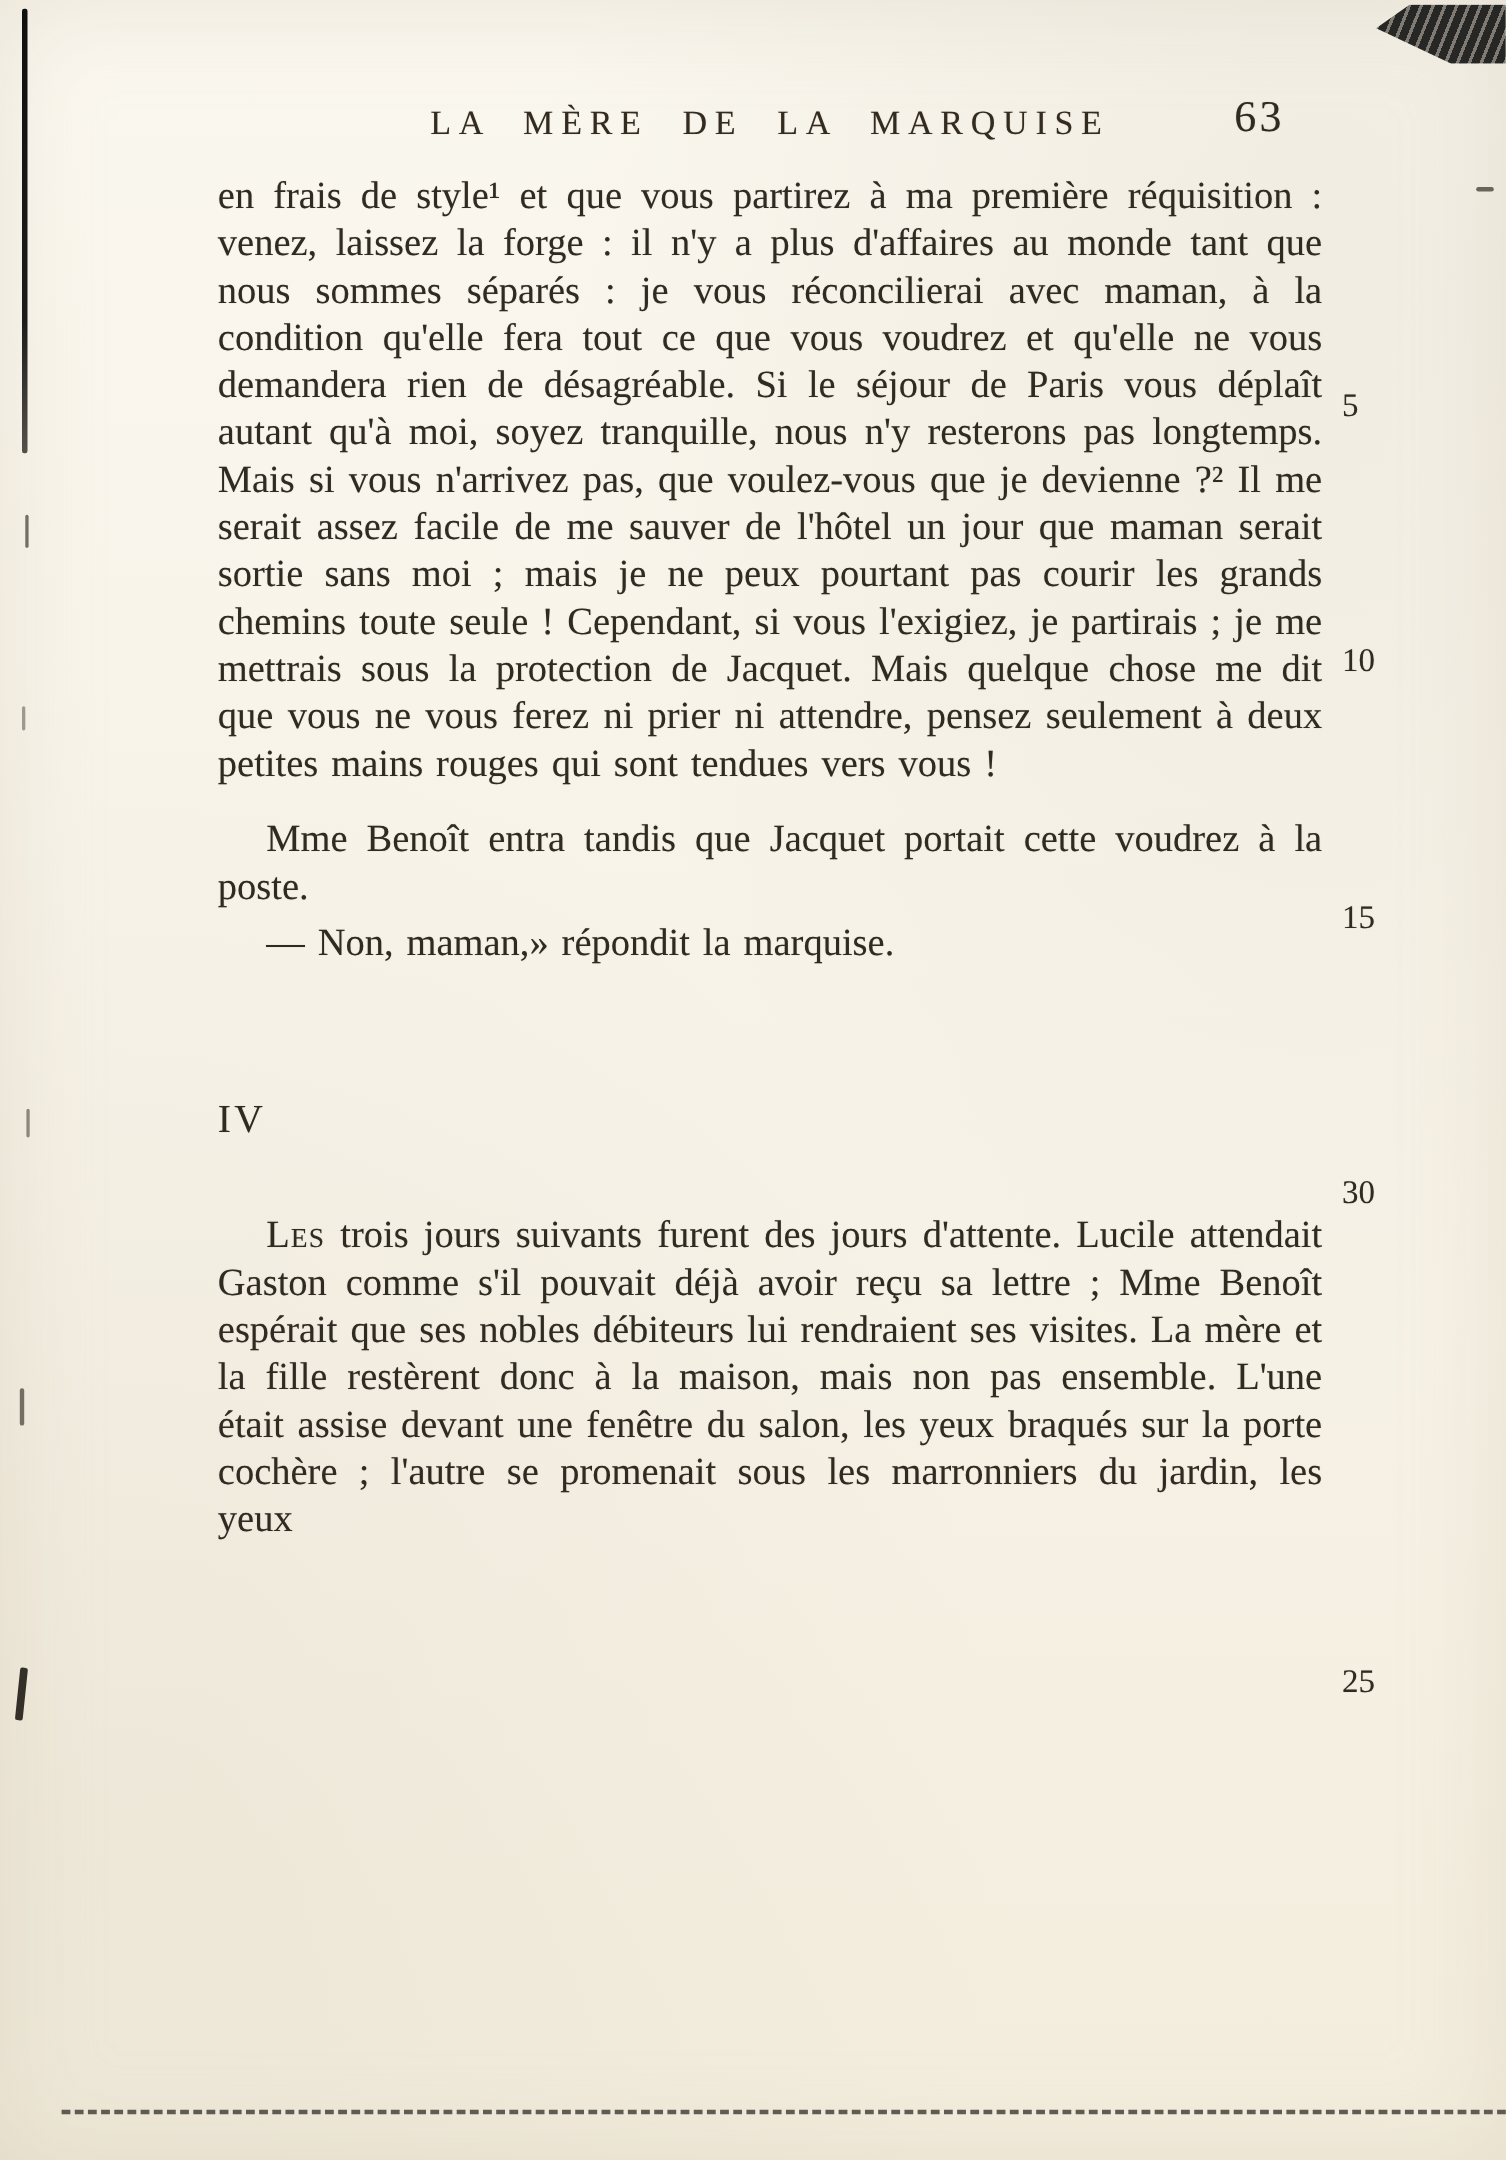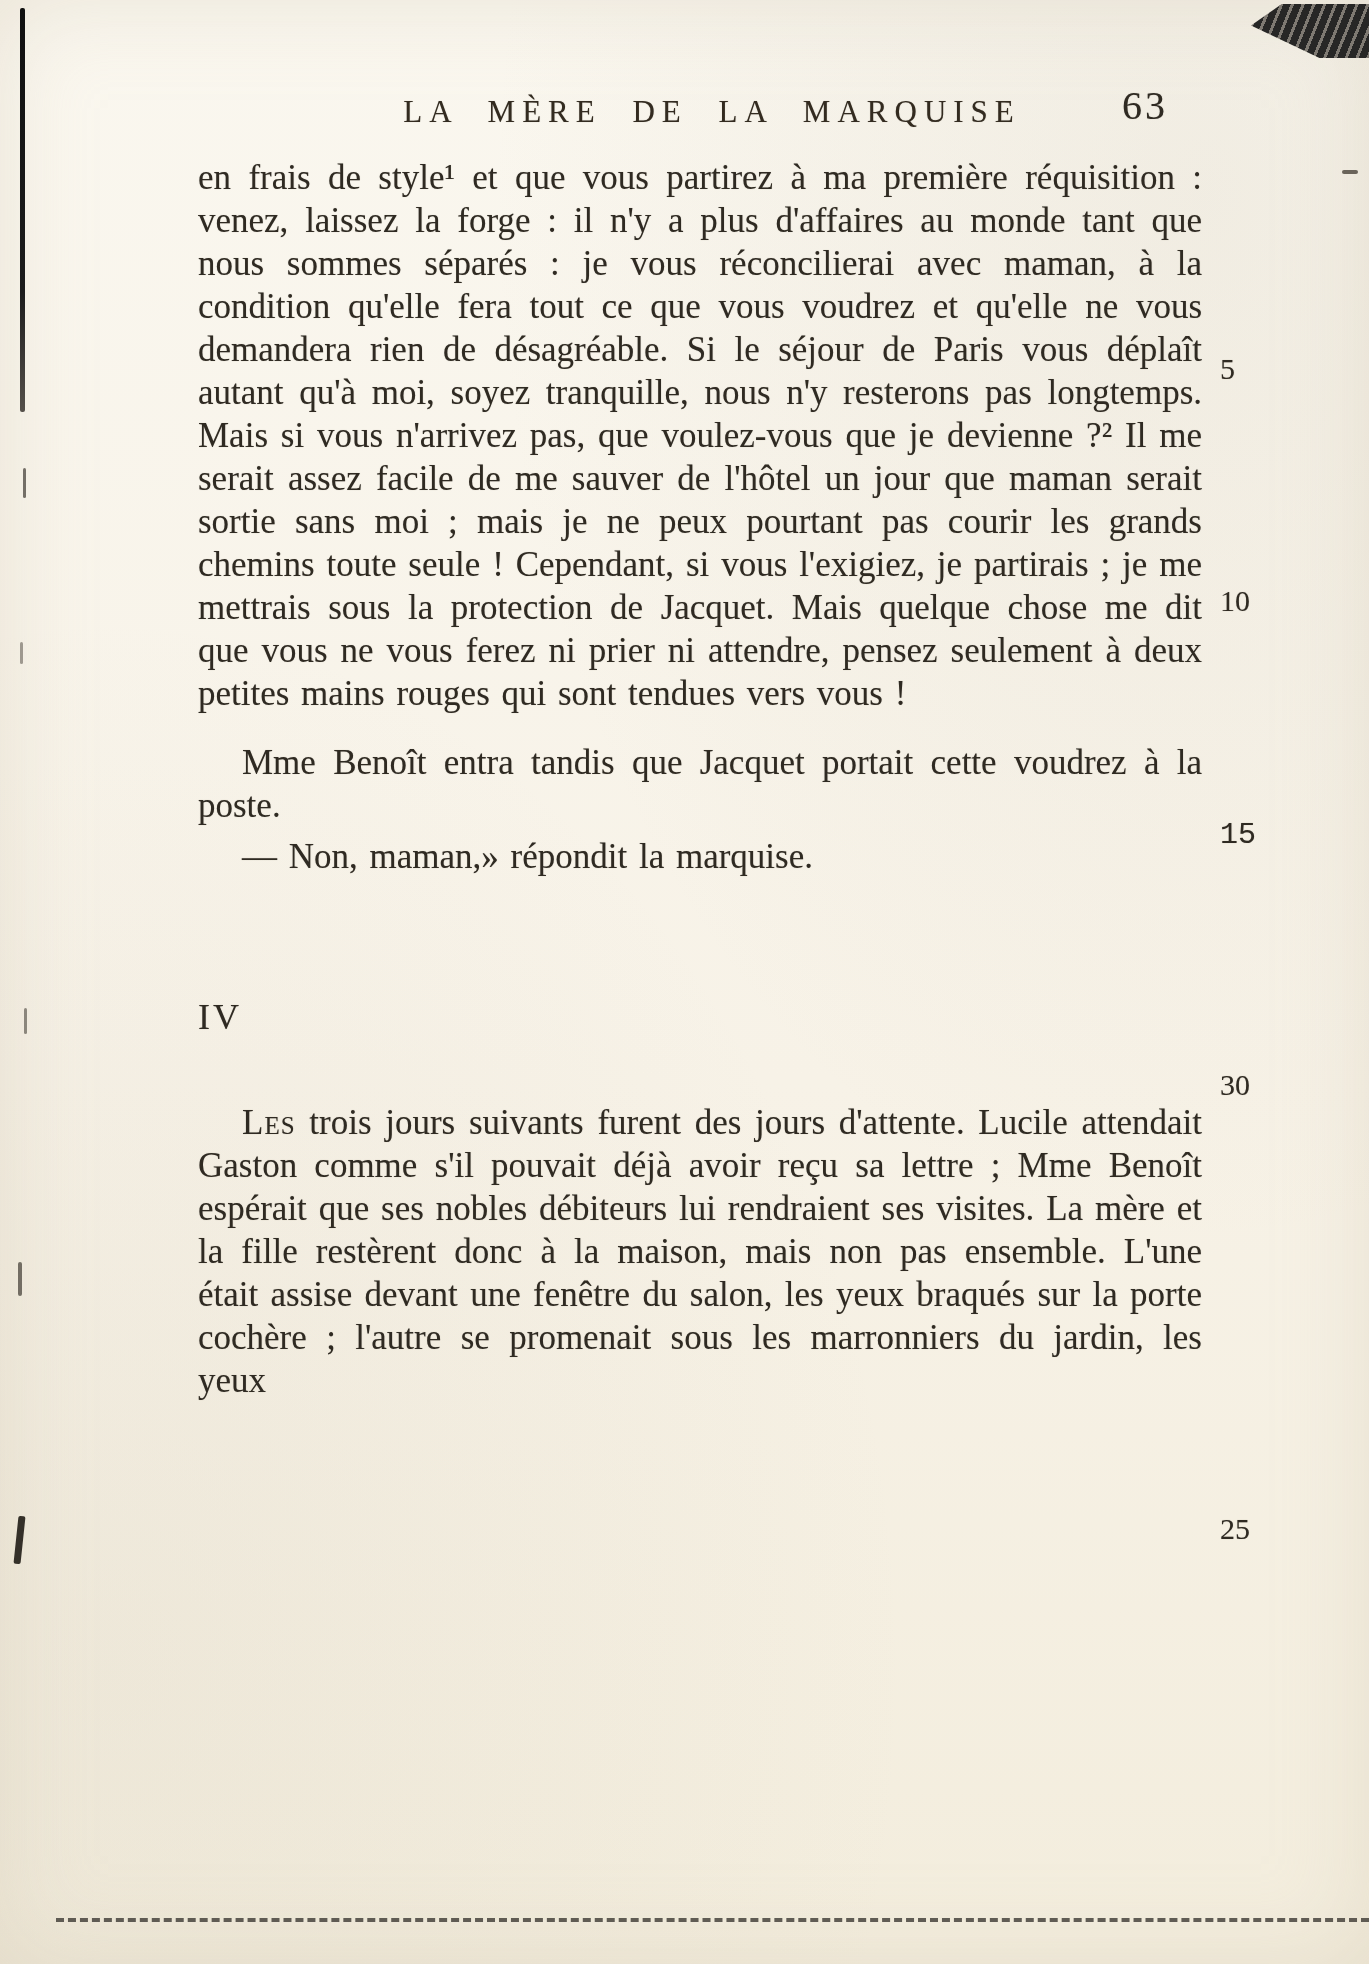--- a/index.html
+++ b/index.html
@@ -13,21 +13,21 @@
   }
   .page {
     position:absolute; inset:0;
     background:
       radial-gradient(ellipse at 88% 10%, rgba(188,178,156,0.14), transparent 42%),
       radial-gradient(ellipse at 8% 85%, rgba(178,168,148,0.10), transparent 45%),
       linear-gradient(180deg, #faf7ef 0%, #f7f2e7 55%, #f3eddd 100%);
     box-shadow: inset 0 0 90px rgba(205,195,172,0.35);
   }
   .running-header {
-    position:absolute; top:94px; left:212px; width:1000px;
+    position:absolute; top:94px; left:200px; width:1000px;
     text-align:center; font-size:31px; letter-spacing:7px; word-spacing:16px;
     color:#332b20;
     text-shadow: 0 0 1px rgba(47,42,34,0.3);
   }
   .page-number {
     position:absolute; top:82px; left:1122px;
     font-size:40px; letter-spacing:3px;
     text-shadow: 0 0 1px rgba(47,42,34,0.3);
   }
   .text-block {
@@ -46,21 +46,21 @@
     font-size:36px; letter-spacing:3px;
   }
   .lead-smallcaps { font-variant: small-caps; letter-spacing:1px; }
   .margin-num {
     position:absolute; left:1220px; width:60px;
     font-size:30px; color:#2f2a22;
     text-shadow: 0 0 1px rgba(47,42,34,0.28);
   }
   .num-5  { top:352px; }
   .num-10 { top:584px; }
-  .num-15 { top:818px;font-family:Liberation Mono, monospace; }
+  .num-15 { top:818px; }
   .num-20 { top:1068px; }
   .num-25 { top:1512px; }
   .left-rule {
     position:absolute; left:20px; top:8px; width:5px; height:404px;
     background:linear-gradient(180deg,#101010 0%, #1c1c1c 70%, #55504a 100%);
     border-radius:2px;
   }
   .left-tick { position:absolute; background:#4a443c; border-radius:2px; opacity:0.75; }
   .tick-1 { left:23px; top:468px; width:3px; height:30px; }
   .tick-2 { left:20px; top:642px; width:3px; height:22px; opacity:0.5; }

